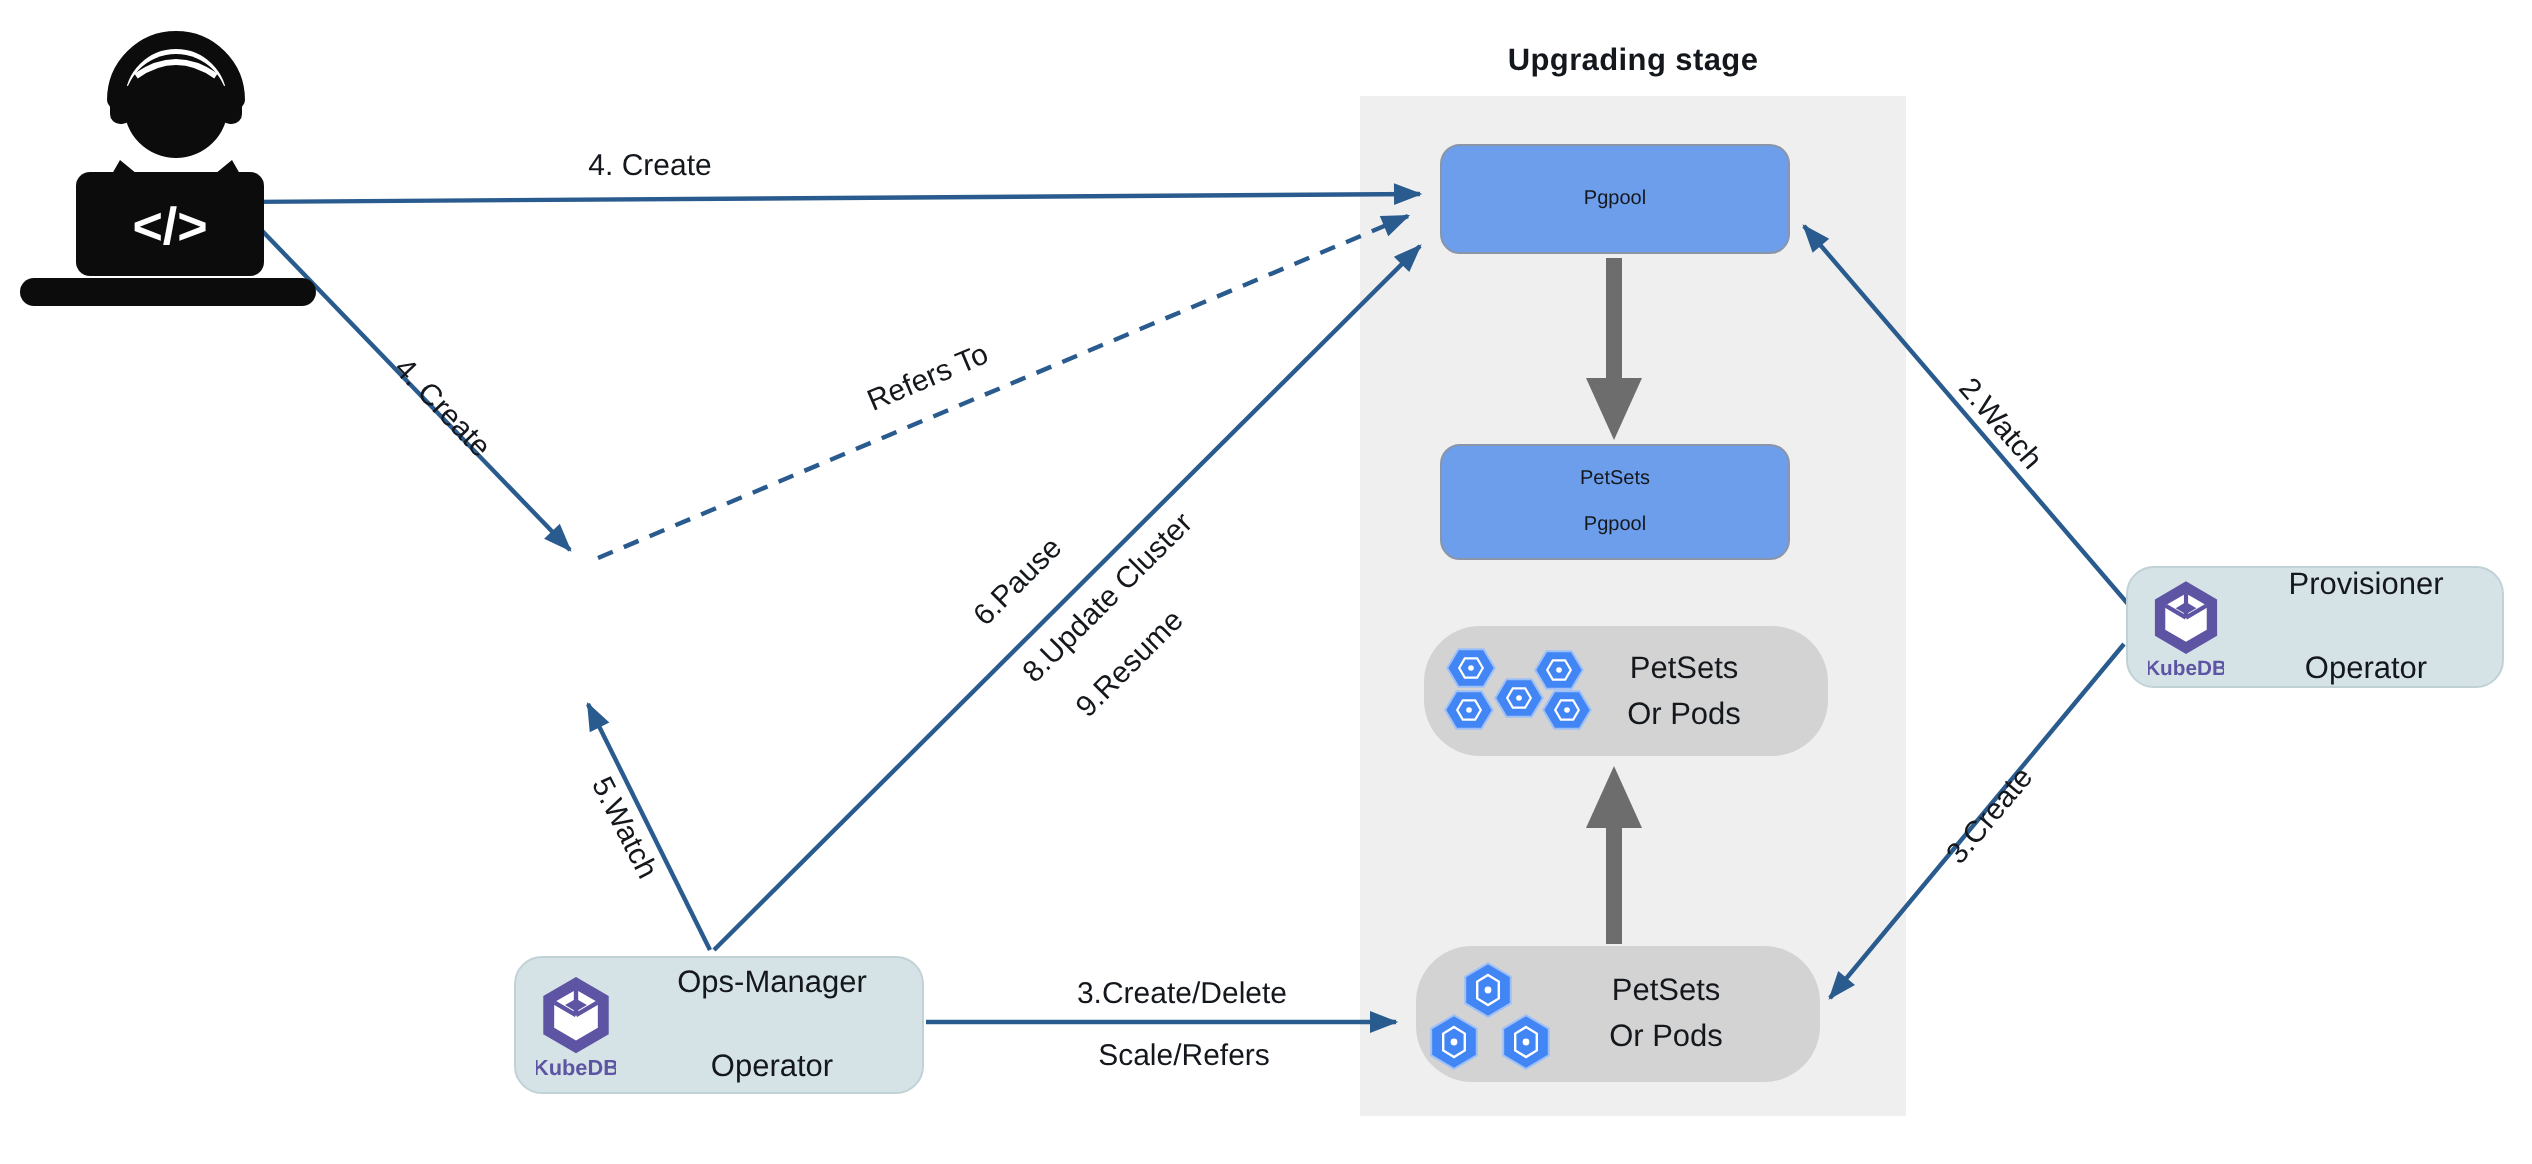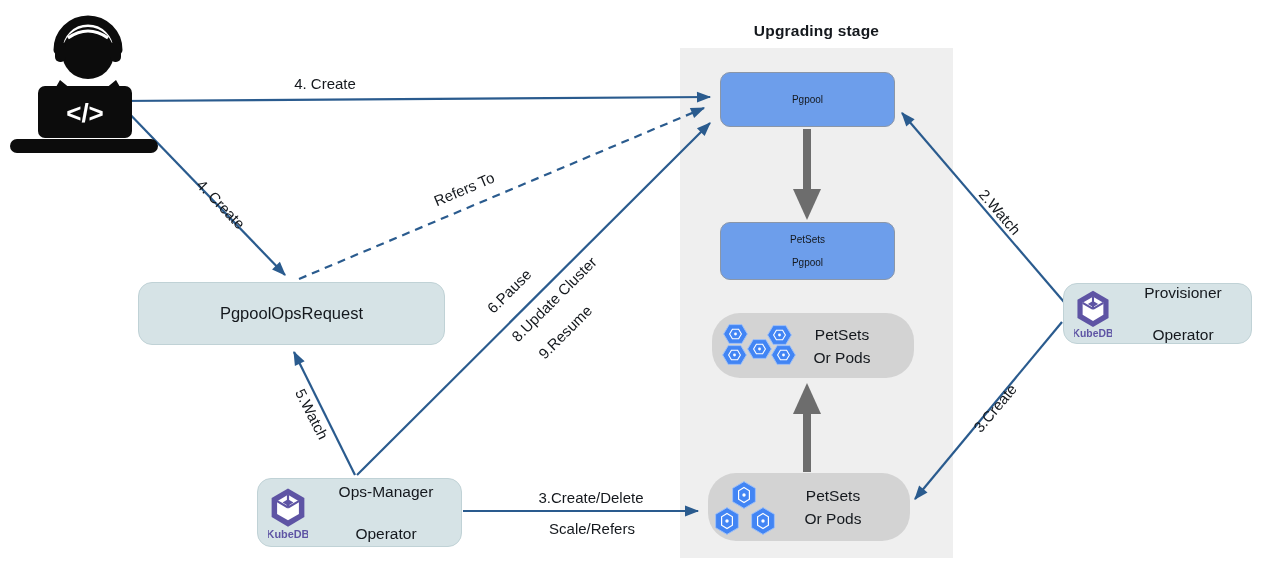--- a/index.html
+++ b/index.html
@@ -159,23 +159,20 @@
         <polygon points="12,6.5 17.4,9.8 17.4,18.2 12,21.5 6.6,18.2 6.6,9.8" fill="none" stroke="#fff" stroke-width="1.2"></polygon>
         <circle cx="12" cy="14" r="1.7" fill="#fff"></circle>
       </svg>
     </div>
     <div class="petsets-text">
       <span>PetSets</span>
       <span>Or Pods</span>
     </div>
   </div>
 
-  <div id="pgpool-ops-request" class="node teal-box">
-    <span>PgpoolOpsRequest</span>
-  </div>
 
   <div id="ops-manager" class="node teal-box">
     <svg class="op-logo" width="40" height="54" viewBox="0 0 44 58">
       <polygon points="22,2 40,12.5 40,33.5 22,44 4,33.5 4,12.5" fill="var(--kubedb-purple)"></polygon>
       <polygon points="22,9 34,16 34,30 22,37 10,30 10,16" fill="#fff"></polygon>
       <path d="M22,9 L22,23 M22,23 L10,16 M22,23 L34,16" stroke="var(--kubedb-purple)" stroke-width="2.4" fill="none"></path>
       <polygon points="22,14 28,17.5 22,21 16,17.5" fill="var(--kubedb-purple)"></polygon>
       <text x="22" y="56" font-size="12" font-weight="bold" fill="var(--kubedb-purple)" text-anchor="middle" font-family="Liberation Sans, sans-serif">KubeDB</text>
     </svg>
     <div class="op-text">

